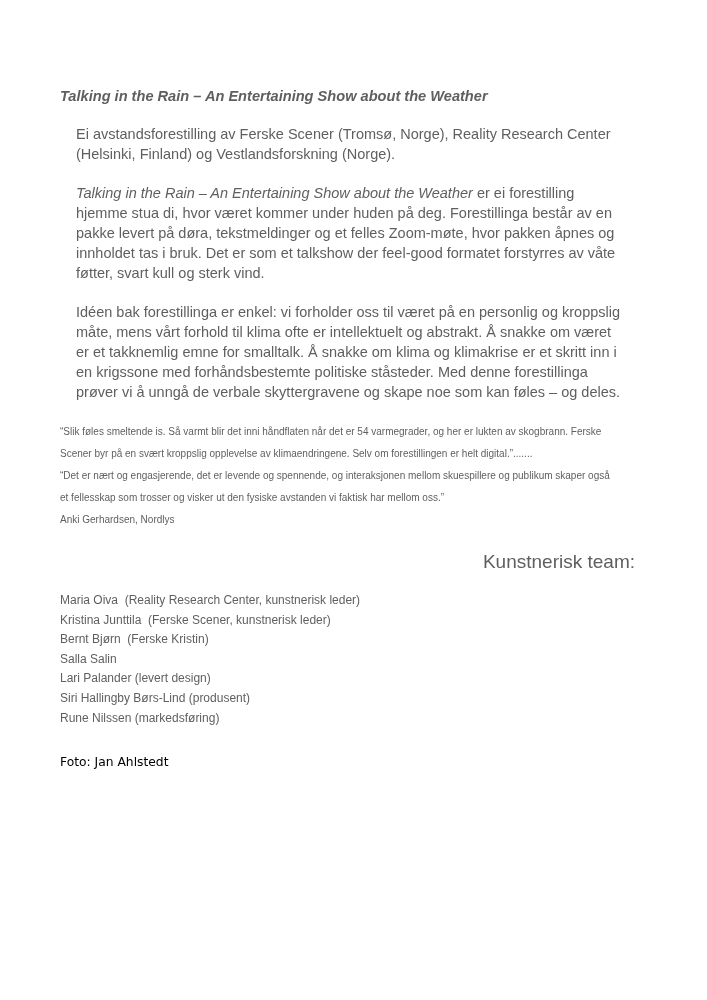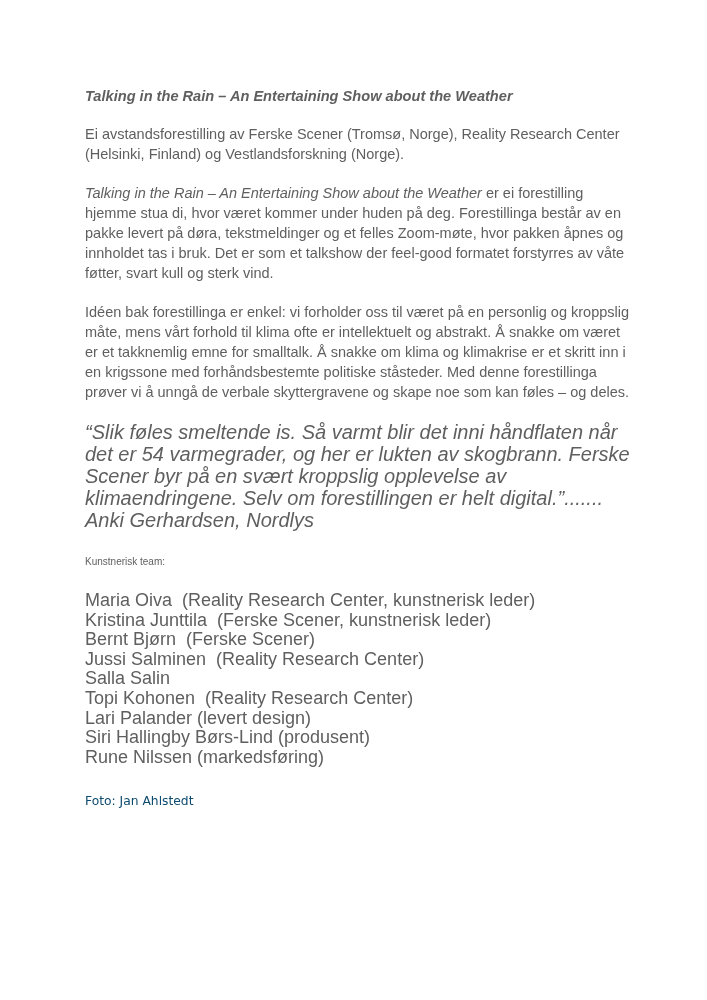--- a/index.html
+++ b/index.html
@@ -2,93 +2,92 @@
 <html><head>
 <meta charset="utf-8">
 <style>
   html, body { margin: 0; padding: 0; background: #ffffff; }
   .page {
     position: relative;
     width: 707px;
     height: 844px;
     box-sizing: border-box;
     background: #ffffff;
-    padding: 86px 72px 0 85px;
+    padding: 86px 72px 0 60px;
     font-family: "Liberation Sans", sans-serif;
     color: #5f5f5f;
     overflow: hidden;
   }
   .doc-title {
     font-size: 14.6px;
     font-weight: bold;
     font-style: italic;
     line-height: 20px;
     margin: 0 0 18px 0;
   }
   .para {
     font-size: 14.5px;
     line-height: 20px;
-    margin: 0 0 19px 0;
+    margin: 0 0 19px 16px;
     max-width: 552px;
   }
   .italic { font-style: italic; }
   .quote-block {
-    font-size: 20px;
-    font-style: italic;
+    font-size: 10px;
     line-height: 22px;
     margin: 8px 0 21px 0;
     max-width: 560px;
   }
   .quote-block .q { margin: 0; }
   .team-heading {
-    font-size: 10px;
+    font-size: 19px;
     line-height: 20px;
     margin: 0 0 19px 0;
+    text-align: right;
   }
   .team-list {
-    font-size: 18px;
+    font-size: 12px;
     line-height: 19.6px;
     margin: 0 0 26px 0;
   }
   .team-list .line { white-space: pre-wrap; }
   .photo-credit {
     font-family: "DejaVu Sans", "Liberation Sans", sans-serif;
     font-size: 12.3px;
     line-height: 16px;
-    color: #0c4a6e;
+    color: #000000;
     margin: 0;
   }
 </style>
 </head>
 <body>
 
 <div class="page">
 
   <p class="doc-title">Talking in the Rain – An Entertaining Show about the Weather</p>
 
   <p class="para">Ei avstandsforestilling av Ferske Scener (Tromsø, Norge), Reality Research Center (Helsinki, Finland) og Vestlandsforskning (Norge).</p>
 
   <p class="para"><span class="italic">Talking in the Rain – An Entertaining Show about the Weather</span><span> er ei forestilling hjemme stua di, hvor været kommer under huden på deg. Forestillinga består av en pakke levert på døra, tekstmeldinger og et felles Zoom-møte, hvor pakken åpnes og innholdet tas i bruk. Det er som et talkshow der feel-good formatet forstyrres av våte føtter, svart kull og sterk vind.</span></p>
 
   <p class="para">Idéen bak forestillinga er enkel: vi forholder oss til været på en personlig og kroppslig måte, mens vårt forhold til klima ofte er intellektuelt og abstrakt. Å snakke om været er et takknemlig emne for smalltalk. Å snakke om klima og klimakrise er et skritt inn i en krigssone med forhåndsbestemte politiske ståsteder. Med denne forestillinga prøver vi å unngå de verbale skyttergravene og skape noe som kan føles – og deles.</p>
 
   <div class="quote-block">
     <p class="q">“Slik føles smeltende is. Så varmt blir det inni håndflaten når det er 54 varmegrader, og her er lukten av skogbrann. Ferske Scener byr på en svært kroppslig opplevelse av klimaendringene. Selv om forestillingen er helt digital.”.......</p>
+    <p class="q">“Det er nært og engasjerende, det er levende og spennende, og interaksjonen mellom skuespillere og publikum skaper også et fellesskap som trosser og visker ut den fysiske avstanden vi faktisk har mellom oss.”</p>
     <p class="q">Anki Gerhardsen, Nordlys</p>
   </div>
 
   <p class="team-heading">Kunstnerisk team:</p>
 
   <div class="team-list">
       <div class="line">Maria Oiva  (Reality Research Center, kunstnerisk leder)</div>
       <div class="line">Kristina Junttila  (Ferske Scener, kunstnerisk leder)</div>
-      <div class="line">Bernt Bjørn  (Ferske Scener)</div>
-      <div class="line">Jussi Salminen  (Reality Research Center)</div>
+      <div class="line">Bernt Bjørn  (Ferske Kristin)</div>
       <div class="line">Salla Salin</div>
-      <div class="line">Topi Kohonen  (Reality Research Center)</div>
       <div class="line">Lari Palander (levert design)</div>
       <div class="line">Siri Hallingby Børs-Lind (produsent)</div>
       <div class="line">Rune Nilssen (markedsføring)</div>
     </div>
 
   <p class="photo-credit">Foto: Jan Ahlstedt</p>
 
 </div>
 
 </body></html>

